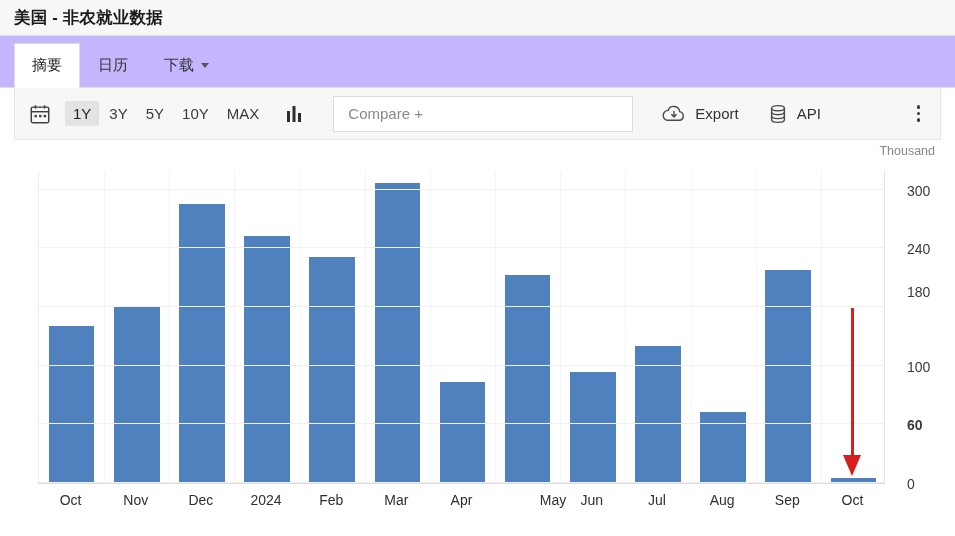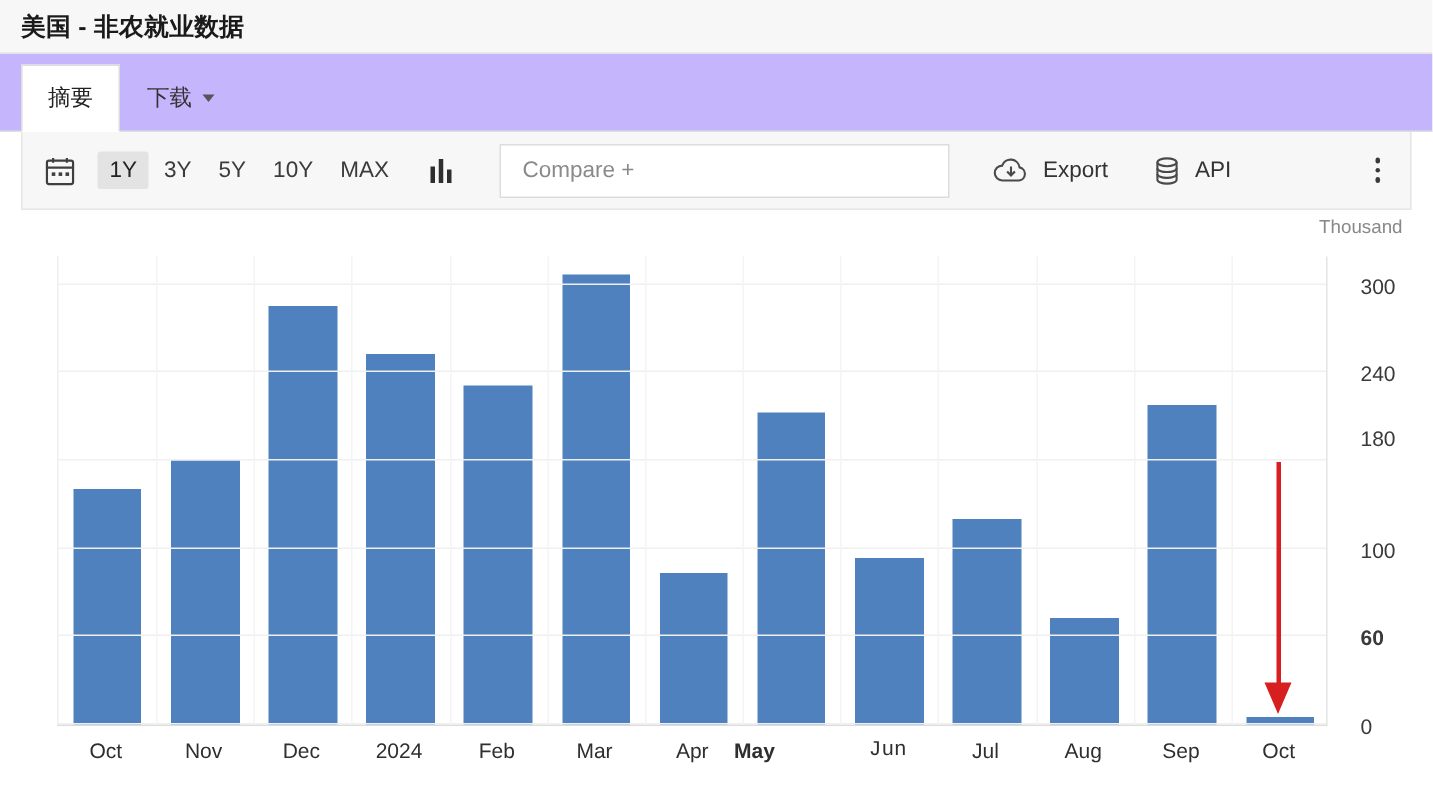--- a/index.html
+++ b/index.html
@@ -233,20 +233,23 @@
 </head>
 <body>
 
 <div class="page-header">
   <div class="page-title">美国 - 非农就业数据</div>
 </div>
 
 <div class="tabbar">
   <div class="tab active">
     <span>摘要</span>
+  </div>
+  <div class="tab">
+    <span>日历</span>
   </div>
   <div class="tab">
     <span>下载</span>
     <span class="caret"></span>
   </div>
 </div>
 
 <div class="chart-toolbar">
 
   <span class="tb-icon calendar-icon">
@@ -359,22 +362,22 @@
       <div class="ytick" style="top: 50.5625px;">300</div>
     </div>
   <div class="xlabels" id="xlabels">
       <div class="xlabel" style="left: 32.5769px;">Oct</div>
       <div class="xlabel" style="left: 97.7308px;">Nov</div>
       <div class="xlabel" style="left: 162.885px;">Dec</div>
       <div class="xlabel" style="left: 228.038px;">2024</div>
       <div class="xlabel" style="left: 293.192px;">Feb</div>
       <div class="xlabel" style="left: 358.346px;">Mar</div>
       <div class="xlabel" style="left: 423.5px;">Apr</div>
-      <div class="xlabel" style="left: 465px; font-weight: bold;">May</div>
-      <div class="xlabel" style="left: 553.808px; font-family: Liberation Mono, monospace;">Jun</div>
+      <div class="xlabel" style="left: 515px;">May</div>
+      <div class="xlabel" style="left: 553.808px;">Jun</div>
       <div class="xlabel" style="left: 618.962px;">Jul</div>
       <div class="xlabel" style="left: 684.115px;">Aug</div>
       <div class="xlabel" style="left: 749.269px;">Sep</div>
       <div class="xlabel" style="left: 814.423px;">Oct</div>
     </div>
 
   <div class="arrow-shaft" id="arrow-shaft" style="left: 836.923px; top: 167.938px; height: 149.238px; background: rgb(216, 31, 31);"></div>
   <div class="arrow-head" id="arrow-head" style="left: 829.423px; top: 315.175px; border-top-color: rgb(216, 31, 31);"></div>
 </div>
 

